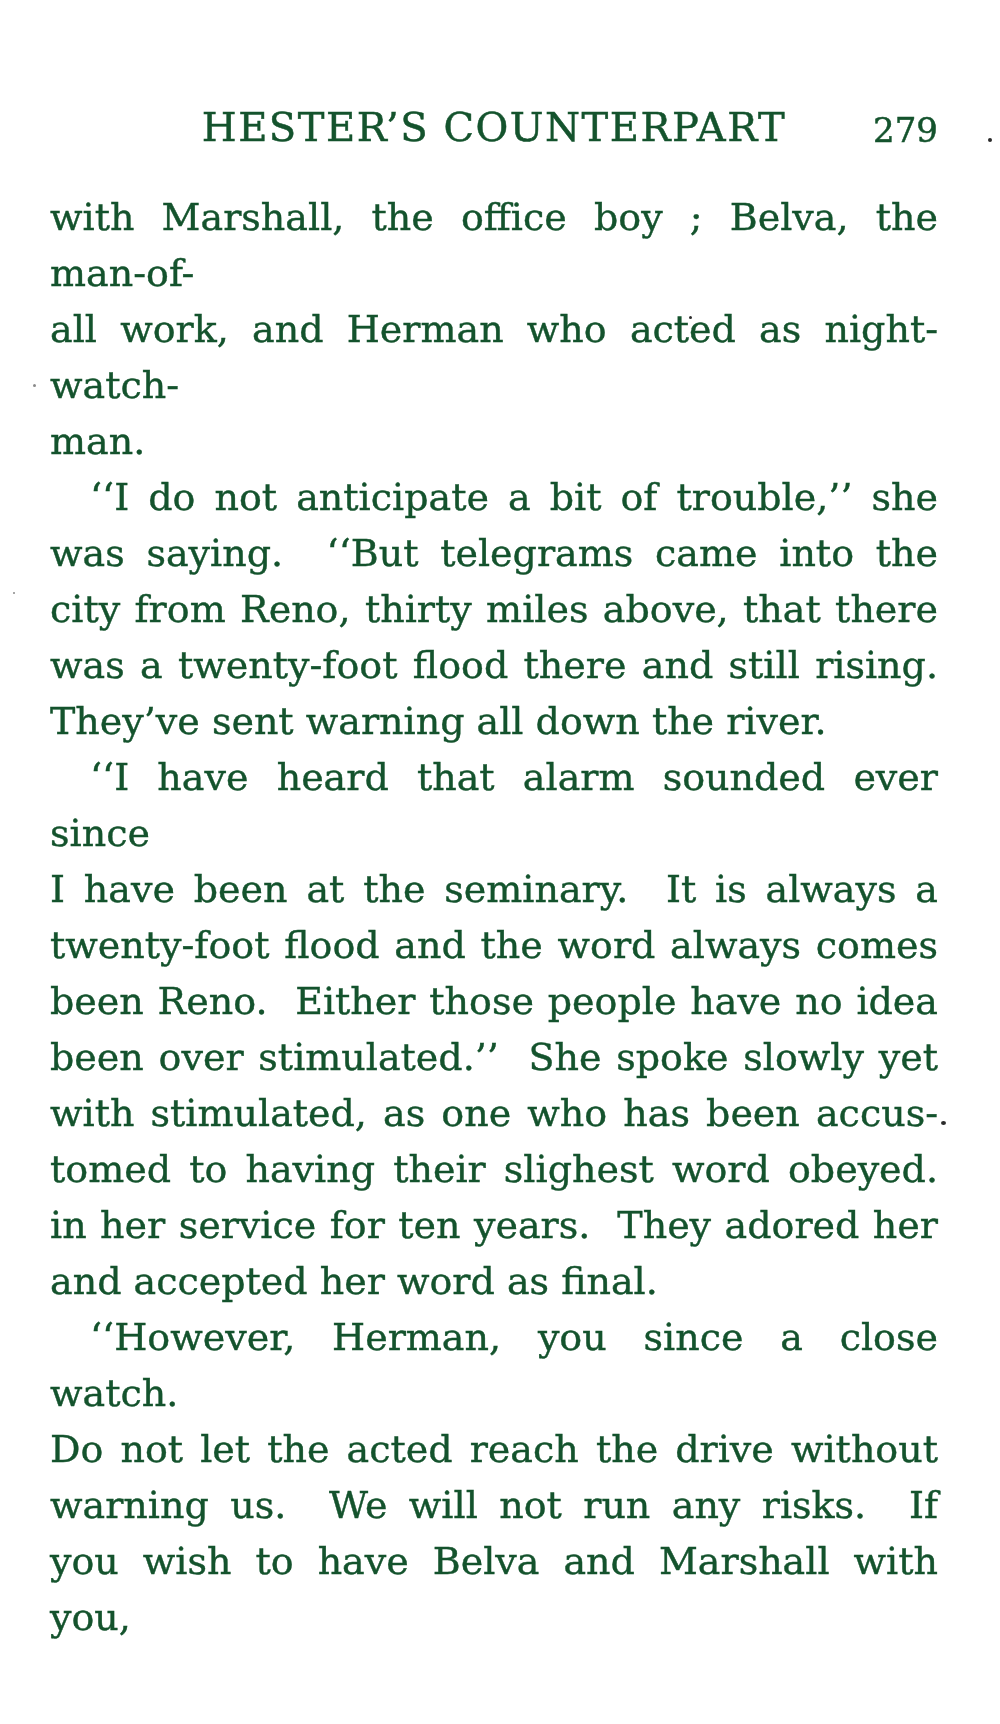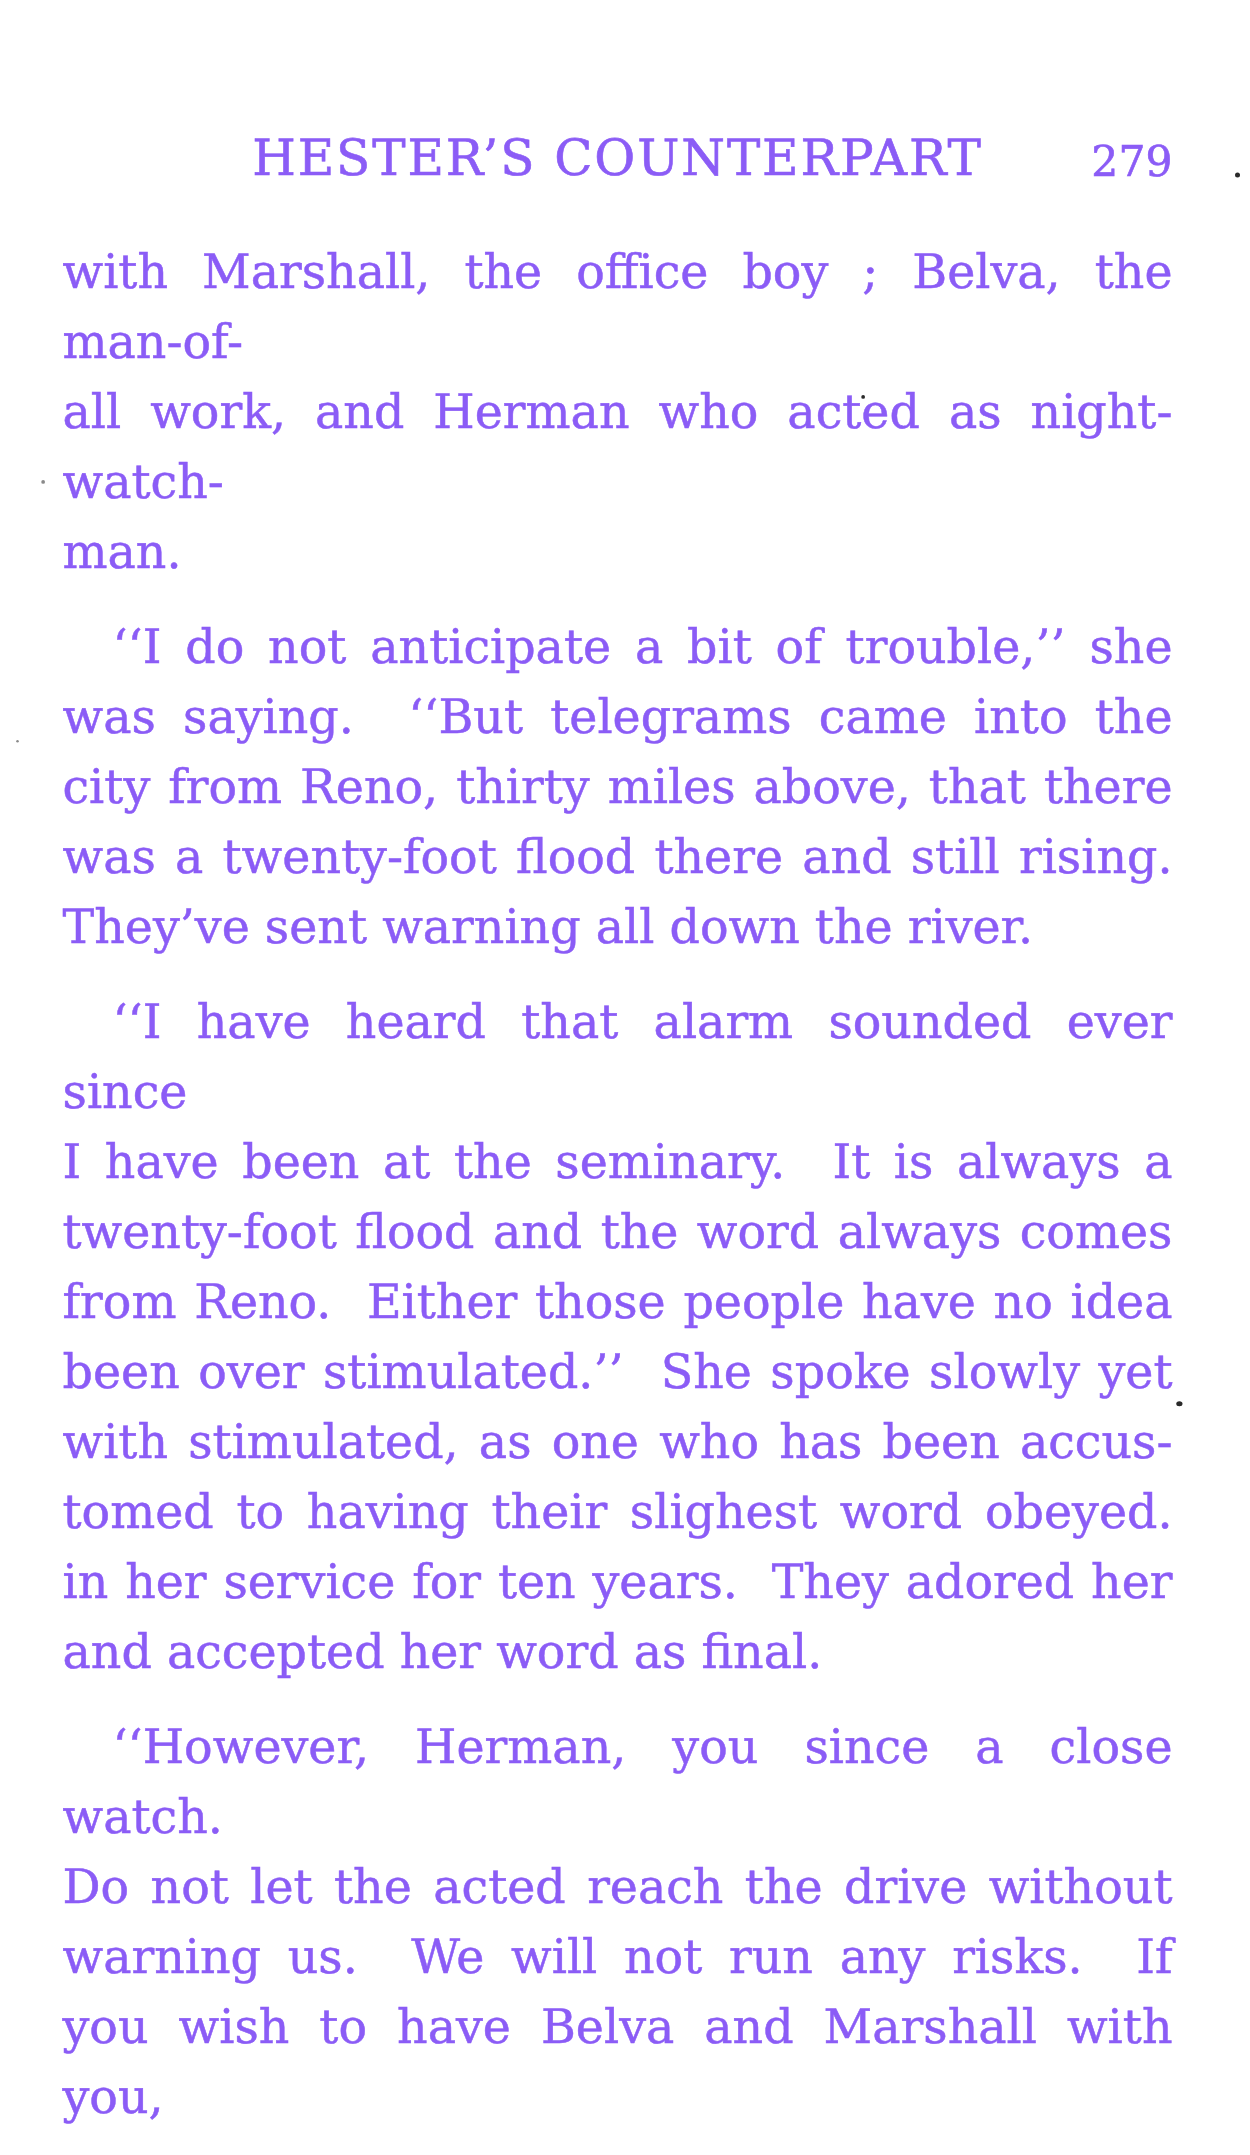--- a/index.html
+++ b/index.html
@@ -1,21 +1,21 @@
 <!DOCTYPE html>
 <html><head>
 <meta charset="utf-8">
 <style>
   html, body { margin: 0; padding: 0; }
   .page {
     position: relative;
     width: 1000px;
     height: 1724px;
     background: #ffffff;
-    color: #8b5cf6;
+    color: #14532d;
     font-family: "DejaVu Serif", "Liberation Serif", serif;
     overflow: hidden;
   }
   .running-header {
     position: absolute;
     left: 50px;
     top: 103px;
     width: 888px;
     height: 56px;
     -webkit-text-stroke: 0.5px currentColor;
@@ -44,21 +44,21 @@
     line-height: 56px;
     -webkit-text-stroke: 0.4px currentColor;
   }
   .paragraph { margin: 0; padding: 0; }
   .line {
     text-align: justify;
     text-align-last: justify;
     white-space: pre-wrap;
   }
   .line.end { text-align-last: left; }
-  .paragraph.indent .line:first-child { text-indent: 40px; margin-top: 20px; }
+  .paragraph.indent .line:first-child { text-indent: 40px; }
   .speck {
     position: absolute;
     background: #2a2a2a;
     border-radius: 50%;
   }
   .speck.faint { background: #8a8a8a; }
 </style>
 </head>
 <body>
 
@@ -79,21 +79,21 @@
         <div class="line">‘‘I do not anticipate a bit of trouble,’’ she</div>
         <div class="line">was saying.  ‘‘But telegrams came into the</div>
         <div class="line">city from Reno, thirty miles above, that there</div>
         <div class="line">was a twenty-foot flood there and still rising.</div>
         <div class="line end">They’ve sent warning all down the river.</div>
       </div>
       <div class="paragraph indent">
         <div class="line">‘‘I have heard that alarm sounded ever since</div>
         <div class="line">I have been at the seminary.  It is always a</div>
         <div class="line">twenty-foot flood and the word always comes</div>
-        <div class="line">from Reno.  Either those people have no idea</div>
+        <div class="line">been Reno.  Either those people have no idea</div>
         <div class="line">been over stimulated.’’  She spoke slowly yet</div>
         <div class="line">with stimulated, as one who has been accus-</div>
         <div class="line">tomed to having their slighest word obeyed.</div>
         <div class="line">in her service for ten years.  They adored her</div>
         <div class="line end">and accepted her word as final.</div>
       </div>
       <div class="paragraph indent">
         <div class="line">‘‘However, Herman, you since a close watch.</div>
         <div class="line">Do not let the acted reach the drive without</div>
         <div class="line">warning us.  We will not run any risks.  If</div>

